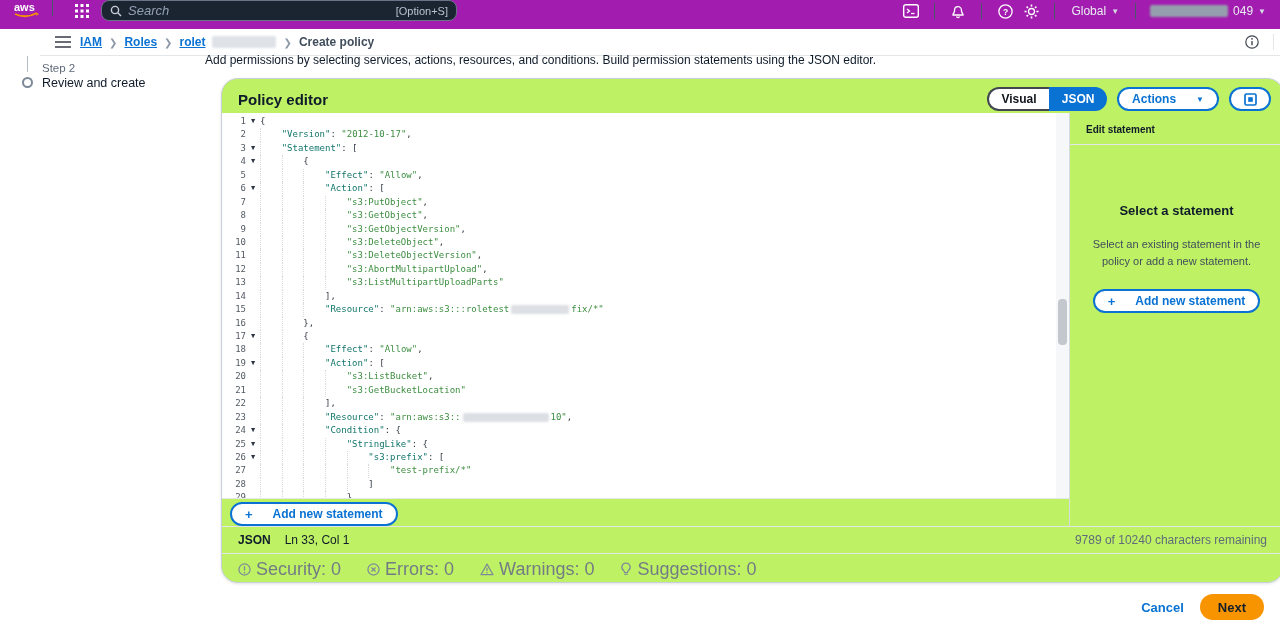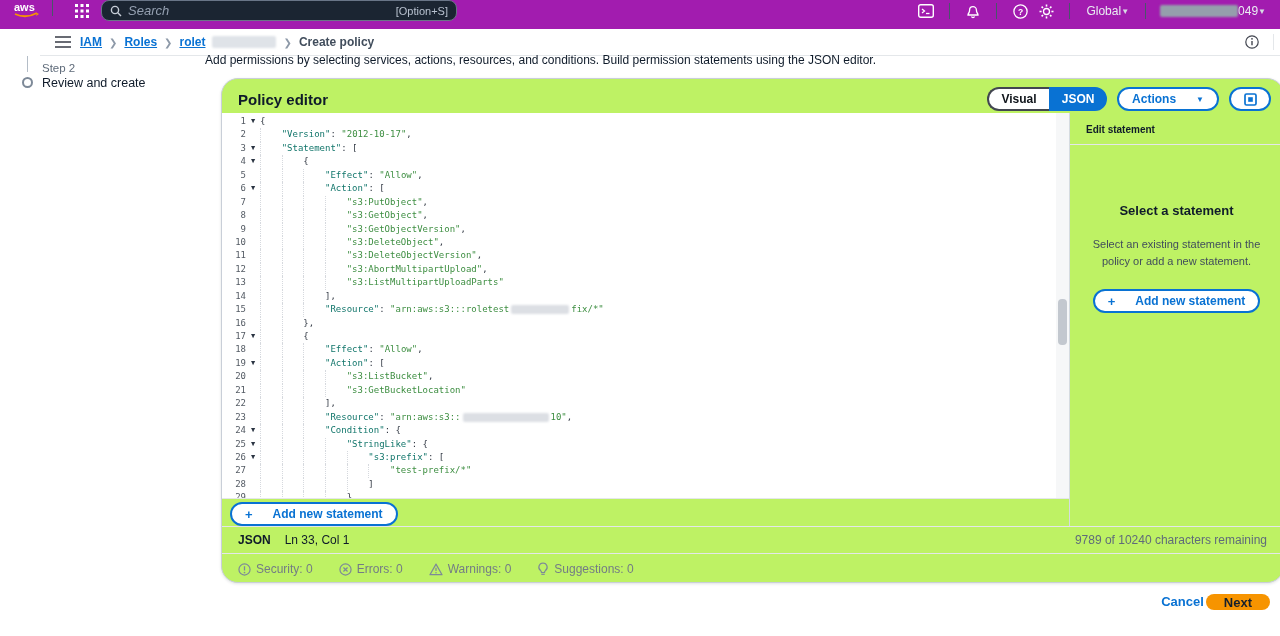--- a/index.html
+++ b/index.html
@@ -18,23 +18,23 @@
   .aws-logo { margin-left:12px; width:30px; height:20px; }
   .grid-btn { margin-left:8px; width:22px; height:22px; display:flex; align-items:center; justify-content:center; cursor:pointer; }
   .searchbox {
     margin-left:8px; width:356px; height:21px; border:1px solid #697587; border-radius:8px;
     background:#1b2532; display:flex; align-items:center; padding:0 8px; gap:6px;
   }
   .searchbox .ph { color:#95a0b1; font-style:italic; font-size:13px; flex:1; }
   .searchbox .shortcut { color:#b8c1cf; font-size:11px; }
   .topnav-right { margin-left:auto; display:flex; align-items:center; padding-right:10px; }
   .nav-icon-btn { width:26px; height:22px; display:flex; align-items:center; justify-content:center; cursor:pointer; }
-  .region { display:flex; align-items:center; font-size:12px; color:#e9edf2; padding:0 6px; cursor:pointer; }
+  .region { display:flex; align-items:center; gap:5px; font-size:12px; color:#e9edf2; padding:0 6px; cursor:pointer; }
   .caret { font-size:8px; color:#d6dce4; }
-  .account { display:flex; align-items:center; padding:0 4px; cursor:pointer; }
+  .account { display:flex; align-items:center; gap:5px; padding:0 4px; cursor:pointer; }
   .account-redact { width:78px; height:12px; background:#959eac; border-radius:2px; filter:blur(1px); }
   .account-suffix { font-size:12px; color:#e9edf2; }
   
   .crumbbar {
     position:absolute; left:0; top:29px; width:1280px; height:27px; background:#fff;
     border-bottom:1px solid #e4e7ea; display:flex; align-items:center;margin-left:40px;
   }
   .hamburger { margin-left:12px; width:22px; height:20px; display:flex; align-items:center; justify-content:center; cursor:pointer; }
   .crumbs { display:flex; align-items:center; gap:7px; margin-left:6px; font-size:12px; }
   .crumb-link { color:#0972d3; text-decoration:underline; font-weight:700; cursor:pointer; }
@@ -90,25 +90,25 @@
   .edit-panel-header { padding:11px 16px 9px 16px; border-bottom:1px solid #e4e7ea; font-size:10px; font-weight:700; }
   .edit-panel-body { padding:58px 12px 0 12px; text-align:center; }
   .empty-title { font-size:13px; font-weight:700; margin-bottom:18px; }
   .empty-desc { font-size:11px; color:#414d5c; line-height:1.5; margin-bottom:20px; }
   
   .status-row { position:absolute; left:0; top:447px; width:1061px; height:27px; border-top:1px solid #e4e7ea; display:flex; align-items:center; padding:0 16px; }
   .status-mode { font-weight:700; font-size:12px; color:#0f1b2a; margin-right:14px; }
   .status-pos { font-size:12px; color:#0f1b2a; }
   .status-chars { margin-left:auto; font-size:12px; color:#5f6b7a; }
   .findings-row { position:absolute; left:0; top:474px; width:1061px; height:31px; border-top:1px solid #e4e7ea; display:flex; align-items:center; gap:26px; padding:0 16px; color:#737c85; }
-  .finding { display:flex; align-items:center; gap:5px; font-size:12px; }
-  
-  .footer-actions { position:absolute; right:10px; top:594px; display:flex; gap:2px; }
+  .finding { display:flex; align-items:center; gap:5px; font-size:18px; }
+  
+  .footer-actions { position:absolute; right:16px; top:594px; display:flex; align-items:center; gap:16px; }
   .cancel-link { color:#0972d3; font-weight:700; font-size:13px; cursor:pointer; }
-  .next-btn { height:16px; padding:0 18px; background:#f79400; border:none; border-radius:14px; color:#16202c; font-weight:700; font-size:13px; cursor:pointer; font-family:"Liberation Sans", sans-serif; }
+  .next-btn { height:26px; padding:0 18px; background:#f79400; border:none; border-radius:14px; color:#16202c; font-weight:700; font-size:13px; cursor:pointer; font-family:"Liberation Sans", sans-serif; }
   .plus { font-weight:700; font-size:13px; line-height:1; }
 </style>
 </head>
 <body>
 
 <div class="topnav">
   <svg class="aws-logo" viewBox="0 0 30 20">
     <text x="2" y="11" font-family="Liberation Sans, sans-serif" font-size="11" font-weight="bold" fill="#ffffff">aws</text>
     <path d="M3 14 Q14 19 25 13" stroke="#f79400" stroke-width="1.8" fill="none"></path>
     <path d="M25 13 l-1 3 l3 -2 z" fill="#f79400"></path>

